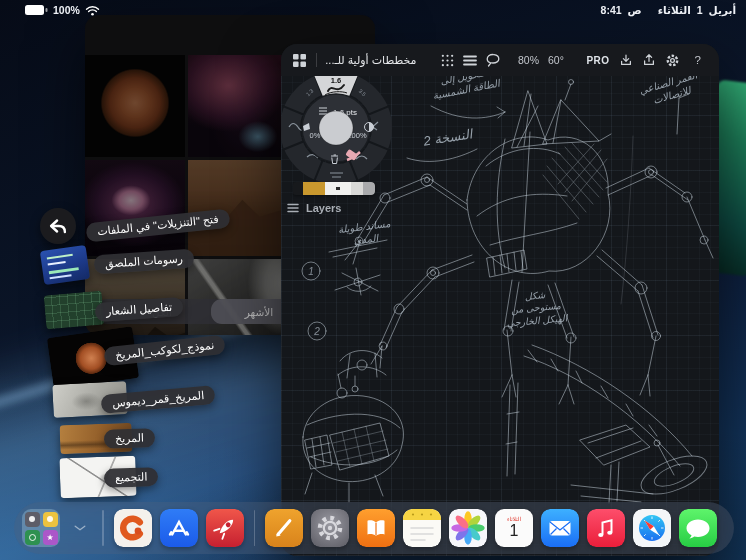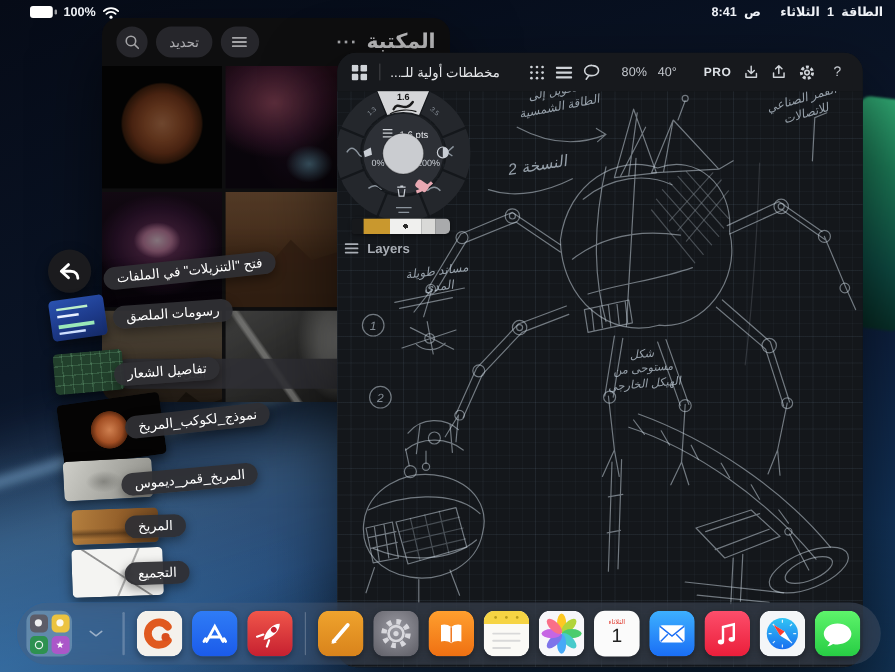--- a/index.html
+++ b/index.html
@@ -120,21 +120,21 @@
   .ann2{left:126px;top:86px;width:82px;transform:rotate(-9deg);font-size:13px;}
   .ann3{left:42px;top:176px;width:84px;transform:rotate(-7deg);}
   .ann4{left:212px;top:246px;width:86px;transform:rotate(-5deg);font-size:9.5px;}
   .wheel{position:absolute;left:0;top:26px;z-index:5;}
   .colorbar{position:absolute;left:12px;top:138px;width:82px;height:13px;display:flex;z-index:5;
     border-radius:3px;overflow:hidden;box-shadow:0 1px 3px rgba(0,0,0,.4);}
   .cb-s{height:100%;}
   .cb-0{width:10px;background:#17191c;} .cb-1{width:22px;background:#c9982e;}
   .cb-2{width:26px;background:radial-gradient(circle 2px at 50% 50%,#2a2a2a 98%,transparent),#f0f0ee;}
   .cb-3{width:12px;background:#d9d9d7;} .cb-4{width:12px;background:#a9aaac;border-radius:0 4px 4px 0;}
-  .layers-hd{position:absolute;left:6px;top:158px;display:flex;gap:7px;z-index:5;
+  .layers-hd{position:absolute;left:6px;top:158px;display:flex;align-items:center;gap:7px;z-index:5;
     color:#a9aeb5;font-size:11px;font-weight:bold;}
   
   .dock{position:absolute;left:14px;top:502px;width:720px;height:52px;border-radius:26px;z-index:90;
     background:rgba(88,98,115,.38);backdrop-filter:blur(18px) saturate(1.3);
     display:flex;align-items:center;gap:8px;padding:0 8px;}
   .dock-icon{width:38px;height:38px;border-radius:9px;flex:0 0 auto;position:relative;overflow:hidden;
     box-shadow:0 2px 5px rgba(0,0,0,.3);}
   .dock-icon svg{display:block;}
   .dock-div{width:1.5px;height:36px;background:rgba(255,255,255,.22);border-radius:1px;flex:0 0 auto;margin:0 2px;}
   .dock-chevron{width:24px;height:38px;display:flex;align-items:center;justify-content:center;
@@ -171,52 +171,36 @@
           <path d="M1.5,4.2 a8.5,8.5 0 0 1 12,0 M3.6,6.5 a5.5,5.5 0 0 1 7.8,0" stroke="#fff" stroke-width="1.4" fill="none" stroke-linecap="round"></path>
           <circle cx="7.5" cy="9.3" r="1.3" fill="#fff"></circle>
         </svg>
     </div>
     <div class="sb-right">
       <span>8:41</span>
       <span>ص</span>
       <span style="width:4px"></span>
       <span>الثلاثاء</span>
       <span>1</span>
-      <span>الطاقة</span>
+      <span>أبريل</span>
     </div>
   </div>
 
   <section class="photos-win">
-    <div class="ph-header">
-      <button class="ph-circle ph-search">
-        <svg width="14" height="14" viewBox="0 0 16 16">
-            <circle cx="7" cy="7" r="4.5" stroke="#d8d8dc" stroke-width="1.5" fill="none"></circle>
-            <path d="M10.5,10.5 L14,14" stroke="#d8d8dc" stroke-width="1.5" stroke-linecap="round"></path>
-          </svg>
-      </button>
-      <button class="ph-circle ph-select">تحديد</button>
-      <button class="ph-circle ph-filter">
-        <svg width="13" height="10" viewBox="0 0 13 10">
-            <path d="M1,1.5 H12 M1,5 H12 M1,8.5 H12" stroke="#d8d8dc" stroke-width="1.5" stroke-linecap="round"></path>
-          </svg>
-      </button>
-      <div class="ph-spacer"></div>
-      <div class="ph-more">···</div>
-      <h1 class="ph-title">المكتبة</h1>
-    </div>
     <div class="ph-grid" id="photoGrid">
         <div class="tile t-mars-globe"></div>
         <div class="tile t-horsehead-nebula"></div>
         <div class="tile t-orion-nebula"></div>
         <div class="tile t-mars-terrain"></div>
         <div class="tile t-desert-site"></div>
         <div class="tile t-satellite-moon"></div>
       </div>
     <div class="ph-tabs">
       <span class="ph-tab ph-tab-all">الكل</span>
+      <span class="ph-tab ph-tab-months">الأشهر</span>
     </div>
     <div class="ph-dim"></div>
   </section>
 
   <div class="drag-layer">
     <div class="di di0">
       <button class="di-arrow">
         <svg width="22" height="22" viewBox="0 0 24 24">
             <path d="M11,6 L4.5,12 L11,18" fill="none" stroke="#fff" stroke-width="2.6" stroke-linecap="round" stroke-linejoin="round"></path>
             <path d="M5,12 H13 C17.5,12 19.5,15 19.5,18.5" fill="none" stroke="#fff" stroke-width="2.6" stroke-linecap="round"></path>
@@ -427,21 +411,21 @@
             <path d="M1,1.5 H13 M1,5.5 H13 M1,9.5 H13" stroke="#cfd3d8" stroke-width="1.8" stroke-linecap="round"></path>
           </svg>
       </button>
       <button class="cn-ico">
         <svg width="14" height="14" viewBox="0 0 14 14">
             <path d="M7,1.5 C3.5,1.5 1.2,3.6 1.2,6 C1.2,8.4 3.7,10 7,10 C10.3,10 12.8,8.4 12.8,6 C12.8,3.9 11,2 8,1.7 M4.5,10.3 L2.5,13" stroke="#cfd3d8" stroke-width="1.3" fill="none" stroke-linecap="round"></path>
           </svg>
       </button>
       <div class="cn-spacer"></div>
       <span class="cn-num">80%</span>
-      <span class="cn-num">40°</span>
+      <span class="cn-num">60°</span>
       <span style="width:6px"></span>
       <span class="cn-pro">PRO</span>
       <button class="cn-ico">
         <svg width="14" height="14" viewBox="0 0 16 16">
             <path d="M8,2.5 V9 M5,6.5 L8,9.5 L11,6.5 M3,9.5 V13 H13 V9.5" stroke="#cfd3d8" stroke-width="1.4" fill="none" stroke-linecap="round" stroke-linejoin="round"></path>
           </svg>
       </button>
       <button class="cn-ico">
         <svg width="14" height="14" viewBox="0 0 16 16">
             <path d="M8,9.5 V2.5 M5,5 L8,2 L11,5 M3,9 V13 H13 V9" stroke="#cfd3d8" stroke-width="1.4" fill="none" stroke-linecap="round" stroke-linejoin="round"></path>

